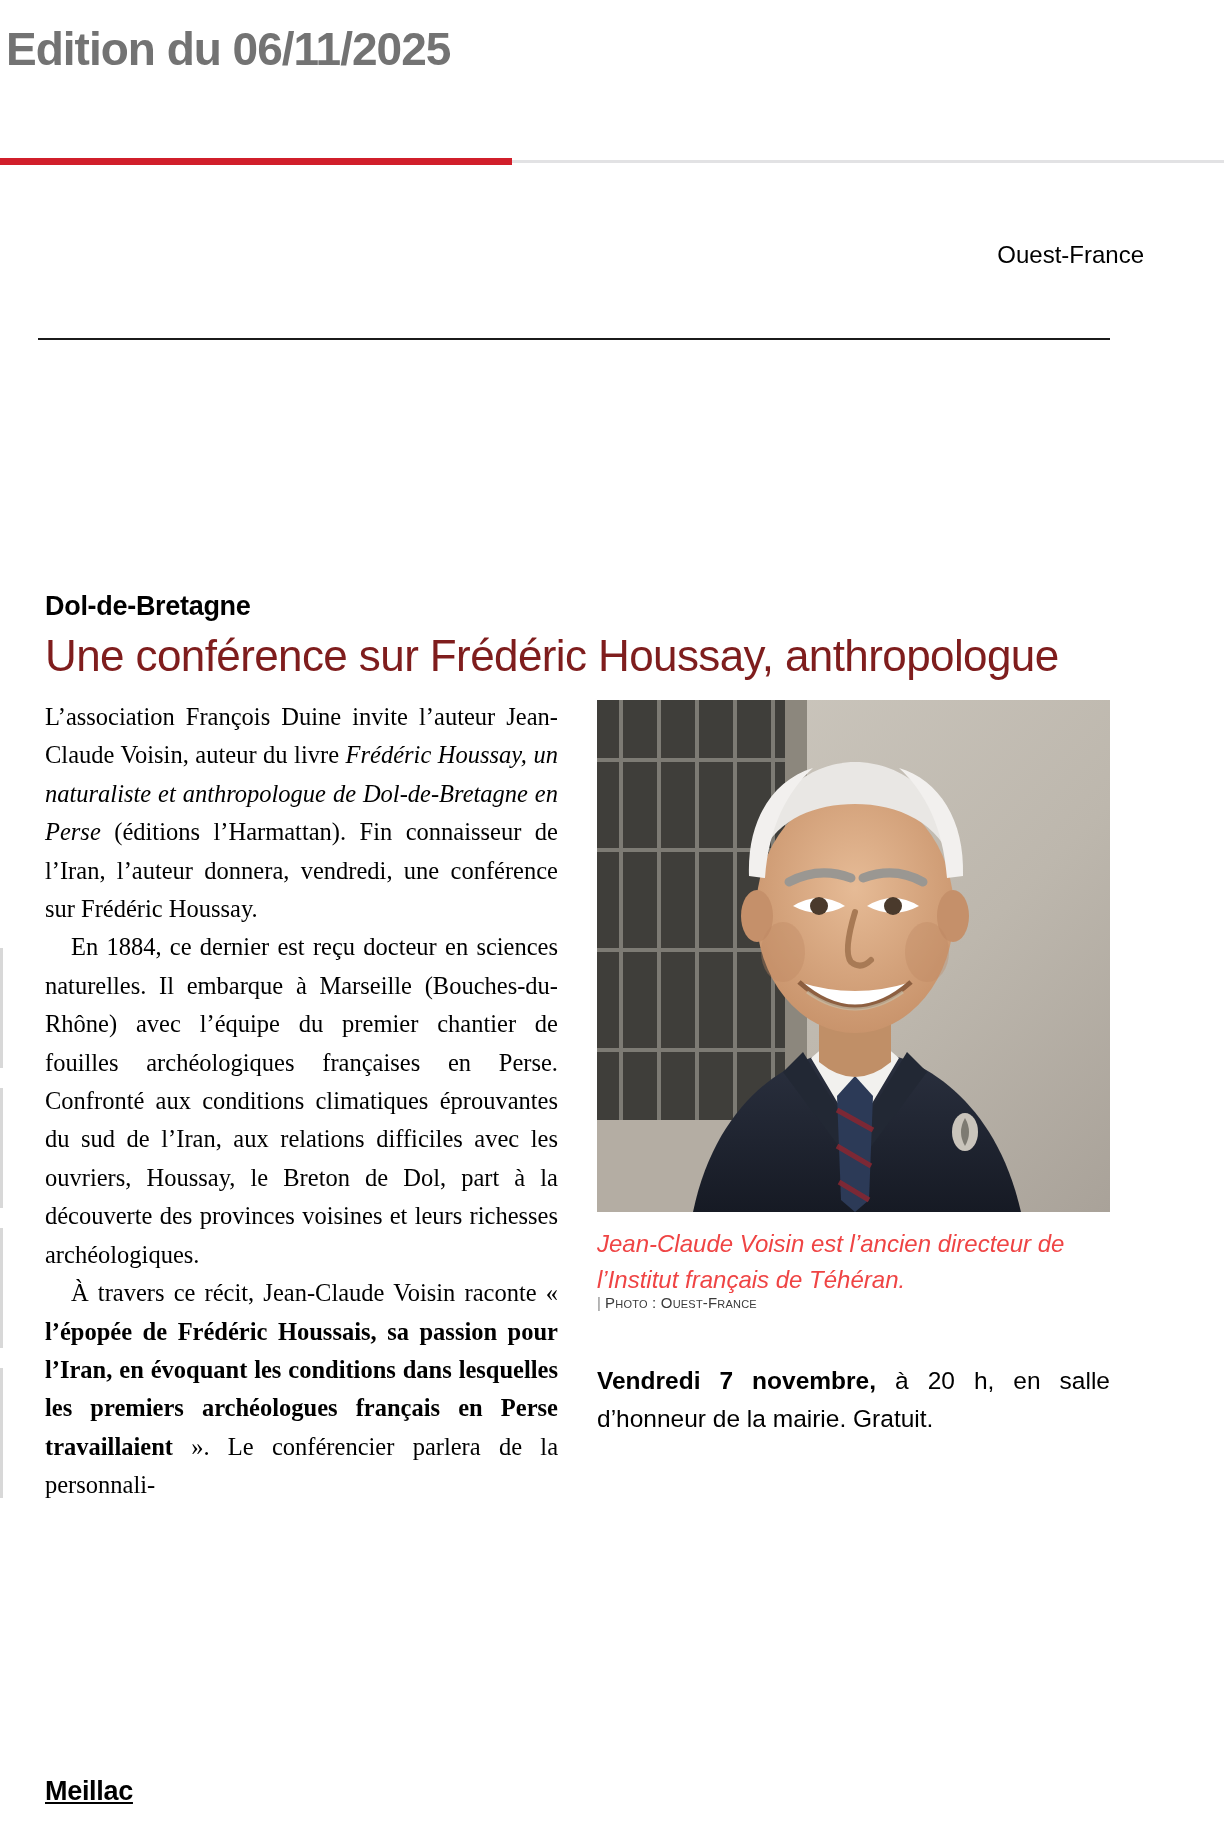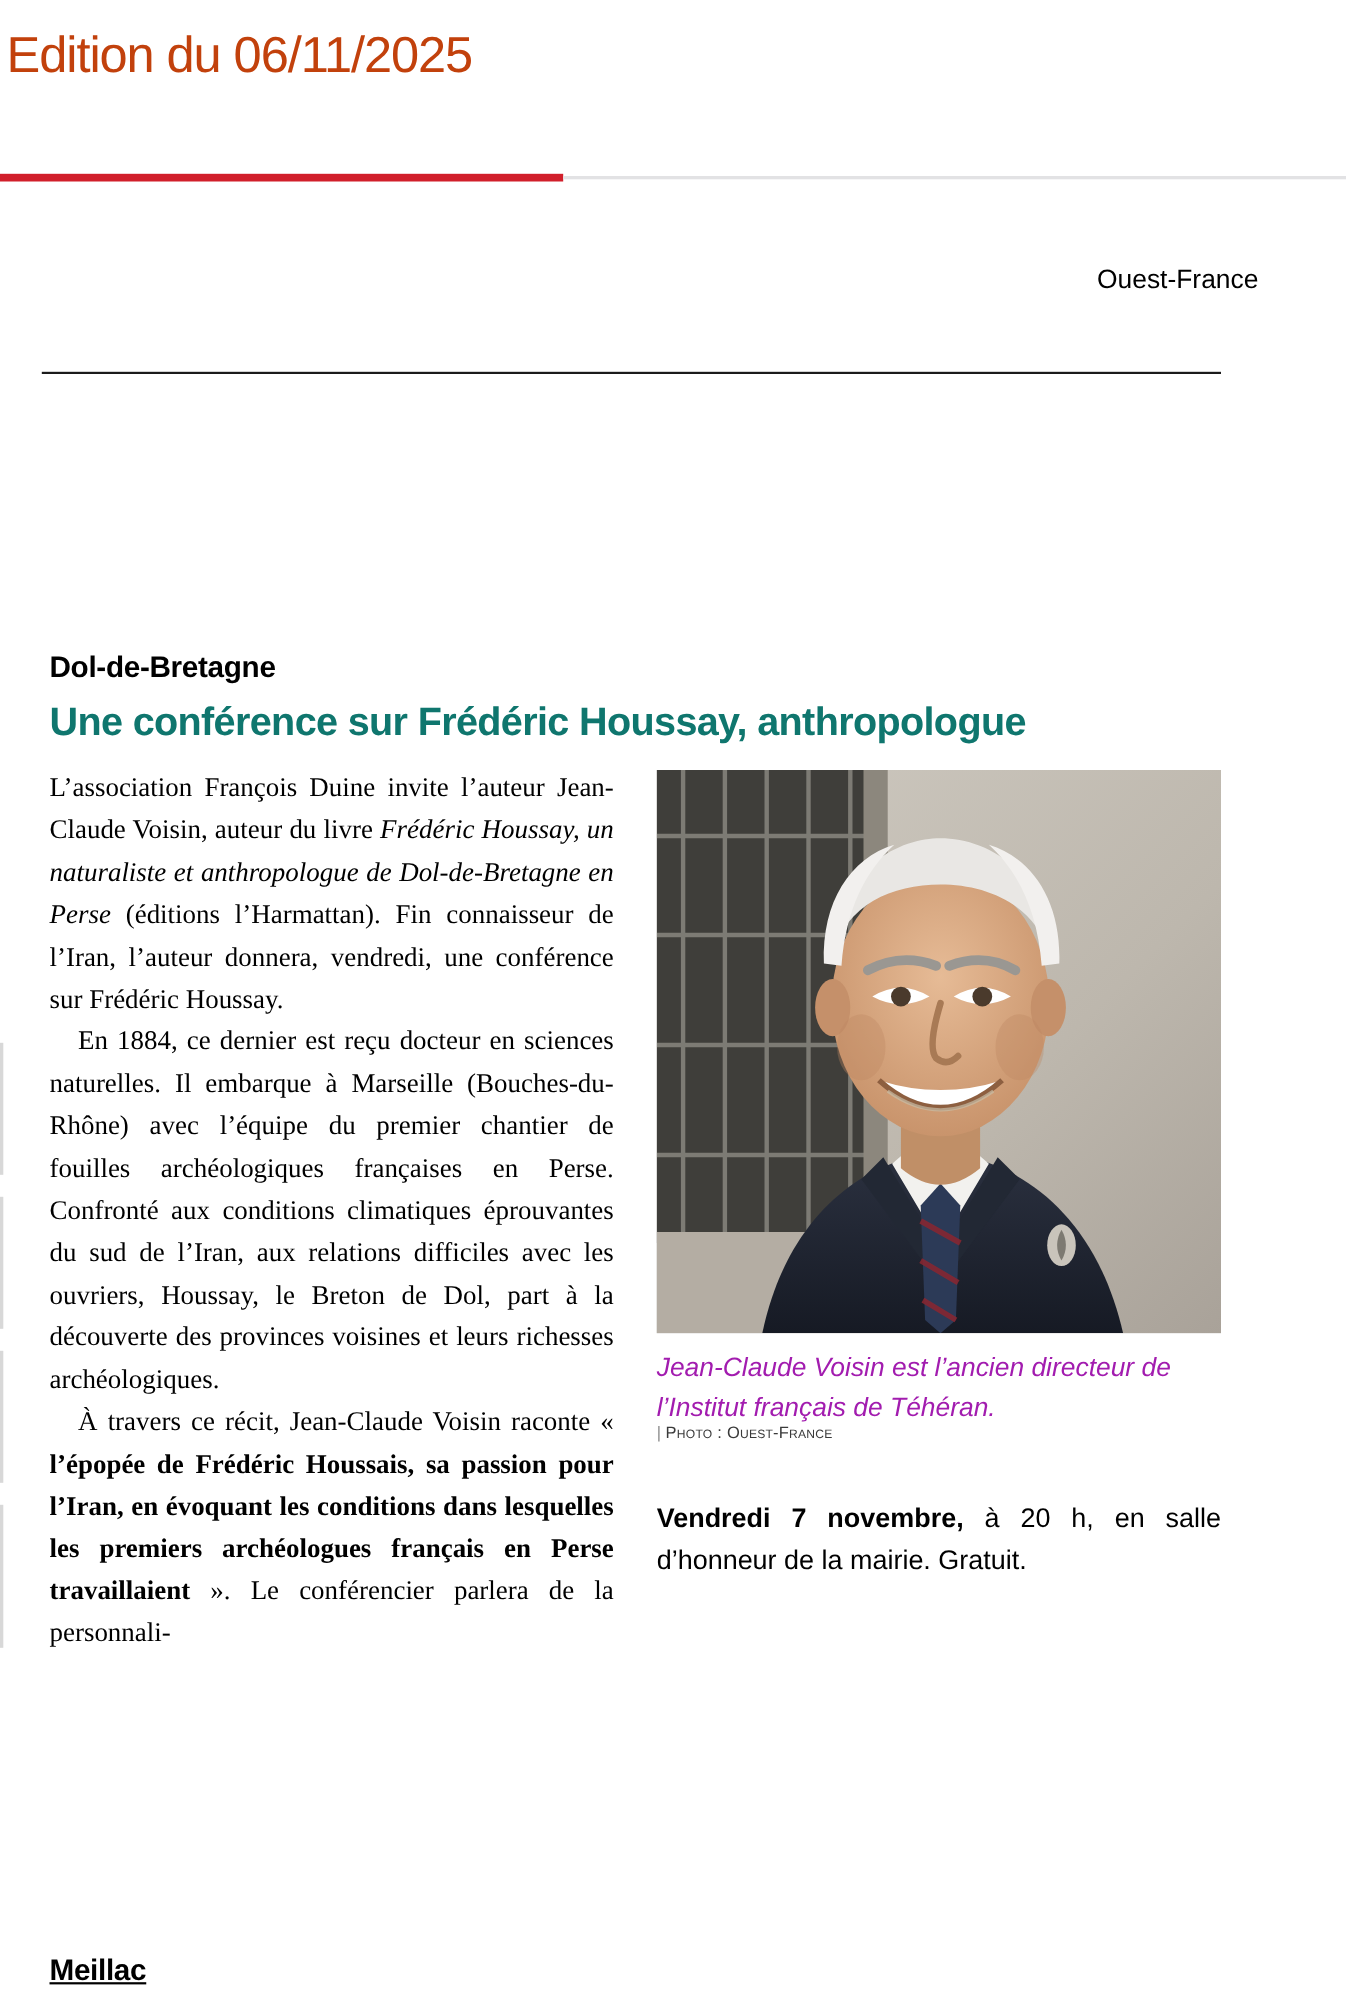--- a/index.html
+++ b/index.html
@@ -23,23 +23,23 @@
     left: 0;
     width: 1224px;
     height: 118px;
     background: #ffffff;
   }
   .edition-title {
     position: absolute;
     left: 6px;
     top: 22px;
     font-size: 46px;
-    font-weight: normal;
+    font-weight: bold;
     letter-spacing: -1px;
-    color: #c2410c;
+    color: #737373;
     white-space: nowrap;
   }
   .rule-row {
     position: absolute;
     top: 158px;
     left: 0;
     width: 1224px;
     height: 7px;
   }
   .rule-red {
@@ -98,25 +98,25 @@
     margin-top: 28px;
   }
   .kicker {
     font-size: 27px;
     font-weight: bold;
     letter-spacing: -0.3px;
     margin: 0 0 14px 0;
     color: #000000;
   }
   .headline {
-    font-size: 36px;
-    font-weight: bold;
+    font-size: 44px;
+    font-weight: normal;
     letter-spacing: -0.6px;
     margin: 0 0 22px 0;
-    color: #0f766e;
+    color: #7f1d1d;
     line-height: 40px;
   }
 
   .columns {
     position: relative;
     width: 1065px;
   }
   .col {
     position: absolute;
     top: 0;
@@ -146,21 +146,21 @@
   .photo-svg { display: block; width: 513px; height: 512px; }
 
   .caption {
     position: absolute;
     left: 552px;
     top: 528px;
     width: 513px;
     font-size: 24px;
     line-height: 36px;
     font-style: italic;
-    color: #a21caf;
+    color: #ef4444;
   }
   .credit {
     position: absolute;
     left: 552px;
     top: 596px;
     width: 513px;
     font-size: 15px;
     color: #3a3a3a;
     letter-spacing: 0.2px;
   }

